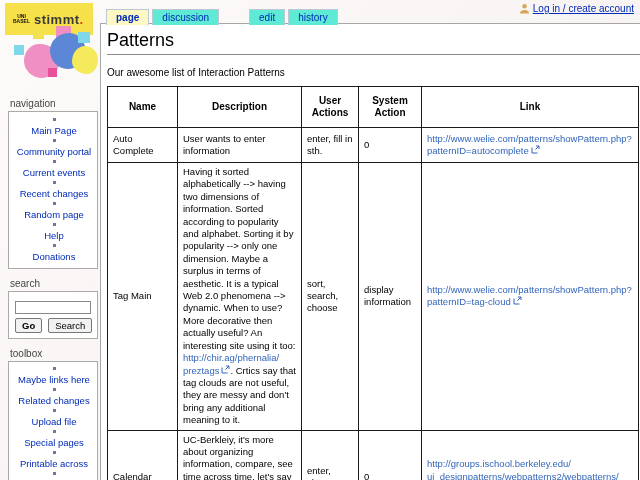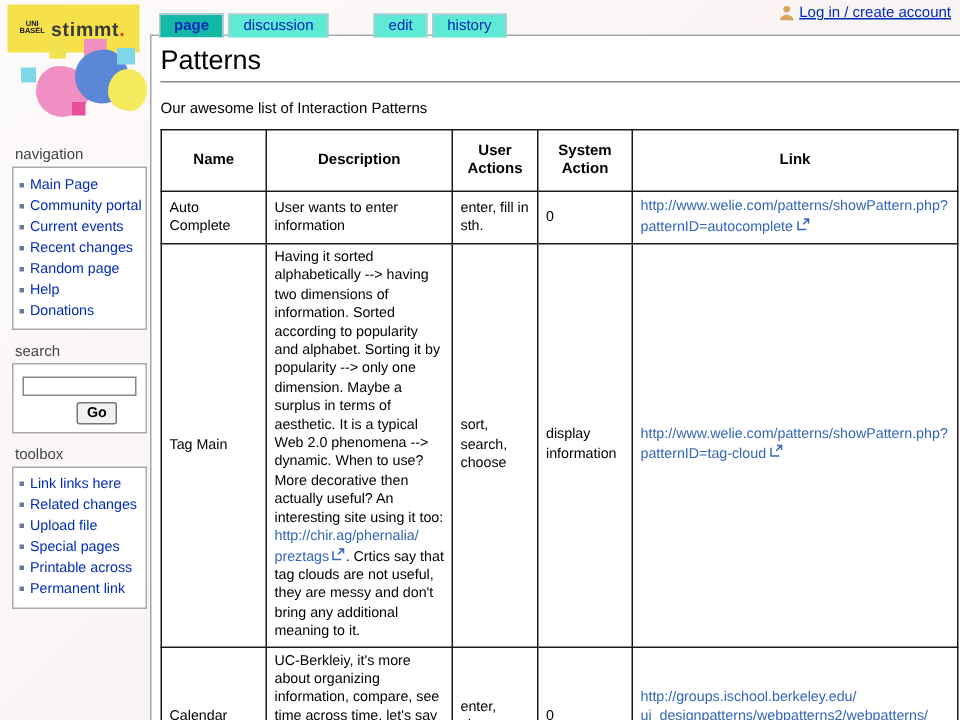--- a/index.html
+++ b/index.html
@@ -39,38 +39,38 @@
   .userbar{position:absolute;top:3px;right:6px;display:flex;align-items:center;gap:3px;}
   .userbar a{color:#002bb8;font-size:10px;text-decoration:underline;}
 
   
   .tabs{position:absolute;left:106px;top:9px;display:flex;gap:3px;z-index:3;}
   .tab{
     font-size:10px;color:#002bb8;background:#5eead4;
     border:1px solid #bcc8d4;border-bottom:none;
     padding:2px 9px 2px;height:11px;line-height:11px;
   }
-  .tab.active{background:#14b8a6;font-weight:bold;position:relative;}
+  .tab.active{background:#fef9c3;font-weight:bold;position:relative;}
   .tab.active::after{content:"";position:absolute;left:0;right:0;bottom:-1px;height:1px;background:#fff;}
   .tab-spacer{width:24px;}
 
   
   .sidebar{position:absolute;left:8px;top:98px;width:90px;}
   .portlet-title{font-size:10px;color:#444;margin:0 0 2px 2px;}
   .portlet-box{border:1px solid #aaa;background:#fff;padding:4px 2px 5px 4px;margin-bottom:9px;}
-  .pitem{display:flex;align-items:center;gap:4px;padding:1.5px 0;}
+  .pitem{display:flex;align-items:center;gap:4px;padding:1.5px 0;flex-direction:column;}
   .bullet{width:3px;height:3px;background:#6b7a99;flex:0 0 auto;}
   .pitem a{color:#002bb8;font-size:9.5px;white-space:nowrap;}
   .search-box input[type=text]{
     width:76px;height:13px;border:1px solid #888;font-size:9px;margin:2px 0 4px 2px;padding:0 2px;box-sizing:border-box;
   }
   .search-btns{display:flex;gap:6px;margin-left:2px;}
   .btn{
     font-family:"Liberation Sans",sans-serif;font-size:9.5px;
-    background:#f2f2f2;border:1px solid #777;border-radius:2px;padding:1px 6px;color:#000;margin-left:36px;
+    background:#f2f2f2;border:1px solid #777;border-radius:2px;padding:1px 6px;color:#000;
   }
   .btn.go{font-weight:bold;}
 
   
   .content{
     position:absolute;left:100px;top:23px;width:560px;height:700px;
     background:#fff;border:1px solid #a6a6a6;z-index:2;
     padding:4px 0 0 6px;box-sizing:border-box;
   }
   h1.page-title{
@@ -169,21 +169,21 @@
     <div class="search-btns">
       <button class="btn go">Go</button>
       <button class="btn">Search</button>
     </div>
   </div>
 
   <div class="portlet-title">toolbox</div>
   <div class="portlet-box">
     <div class="pitem">
         <span class="bullet"></span>
-        <a href="#">Link links here</a>
+        <a href="#">Maybe links here</a>
       </div>
     <div class="pitem">
         <span class="bullet"></span>
         <a href="#">Related changes</a>
       </div>
     <div class="pitem">
         <span class="bullet"></span>
         <a href="#">Upload file</a>
       </div>
     <div class="pitem">

